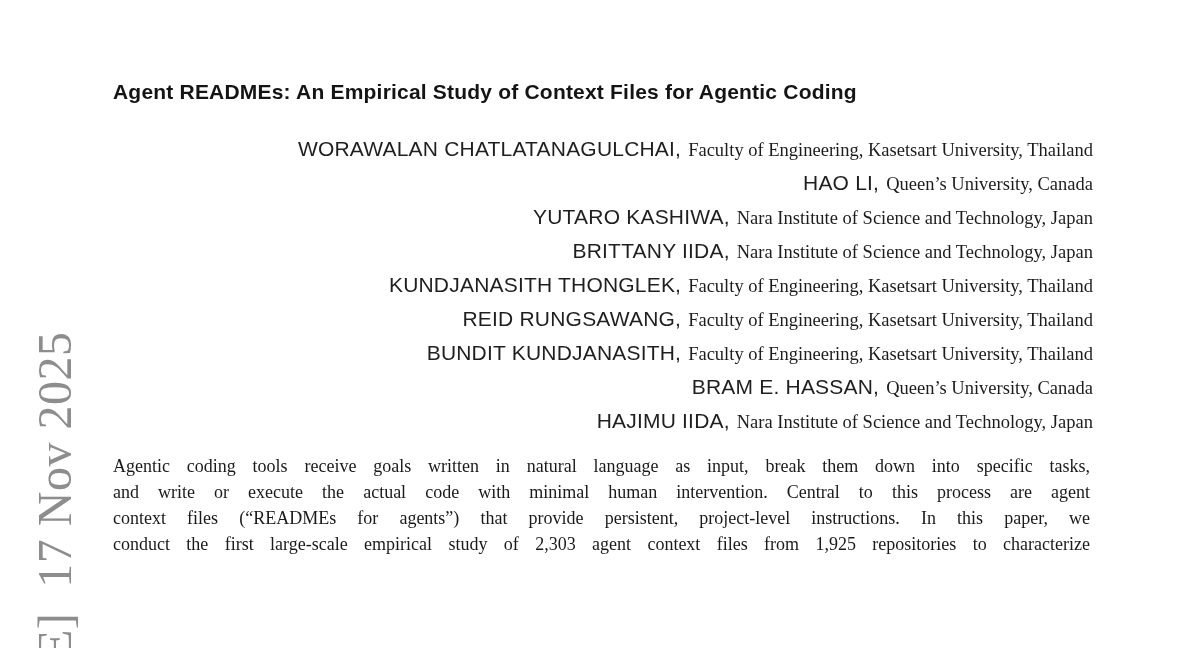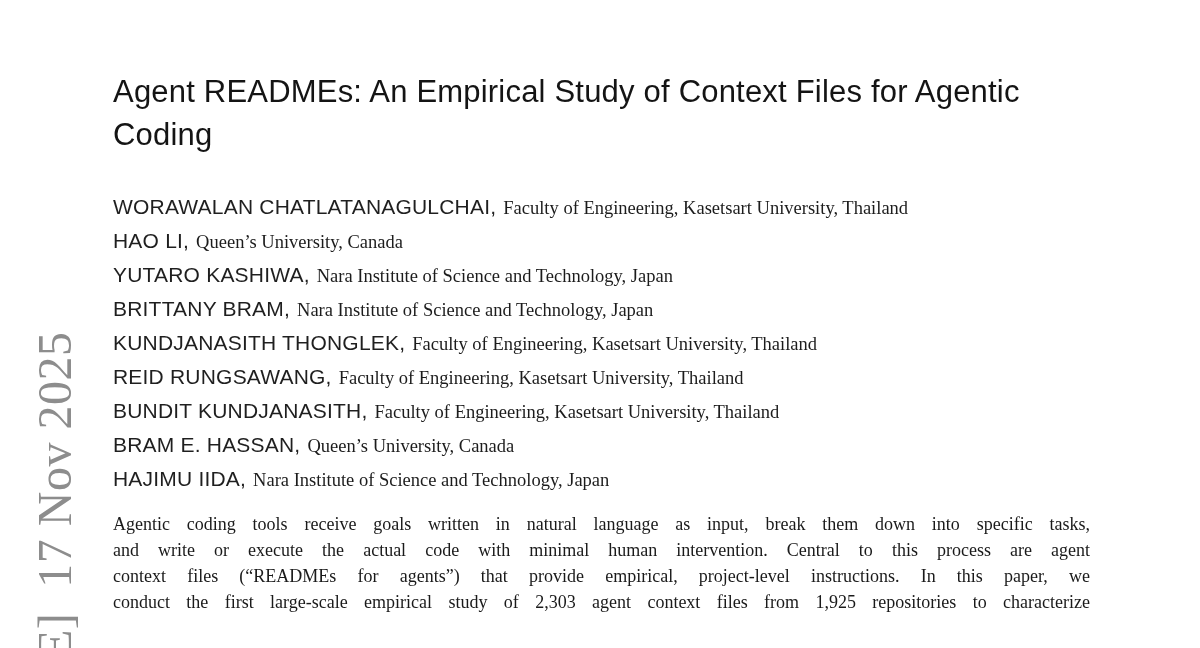--- a/index.html
+++ b/index.html
@@ -36,28 +36,29 @@
   .content {
     position: absolute;
     left: 113px;
     top: 70px;
     width: 980px;
   }
   .title {
     margin: 0;
     width: 940px;
     font-family: "Liberation Sans", sans-serif;
-    font-weight: normal;
-    font-size: 31px;
+    font-weight: bold;
+    font-size: 21px;
     line-height: 43px;
     color: #141414;
     letter-spacing: 0.2px;
   }
   .authors {
-    margin-top: 35px;
+    margin-top: 20px;
+    text-align: right;
   }
   .author-row {
     line-height: 32px;
     white-space: nowrap;
   }
   .author-name {
     font-family: "Liberation Sans", sans-serif;
     font-size: 21px;
     color: #1f1f1f;
     letter-spacing: 0.2px;
@@ -98,21 +99,21 @@
       <div class="author-row">
         <span class="author-name">WORAWALAN CHATLATANAGULCHAI,</span><span class="author-aff">Faculty of Engineering, Kasetsart University, Thailand</span>
       </div>
       <div class="author-row">
         <span class="author-name">HAO LI,</span><span class="author-aff">Queen’s University, Canada</span>
       </div>
       <div class="author-row">
         <span class="author-name">YUTARO KASHIWA,</span><span class="author-aff">Nara Institute of Science and Technology, Japan</span>
       </div>
       <div class="author-row">
-        <span class="author-name">BRITTANY BRAM,</span><span class="author-aff">Nara Institute of Science and Technology, Japan</span>
+        <span class="author-name">BRITTANY IIDA,</span><span class="author-aff">Nara Institute of Science and Technology, Japan</span>
       </div>
       <div class="author-row">
         <span class="author-name">KUNDJANASITH THONGLEK,</span><span class="author-aff">Faculty of Engineering, Kasetsart University, Thailand</span>
       </div>
       <div class="author-row">
         <span class="author-name">REID RUNGSAWANG,</span><span class="author-aff">Faculty of Engineering, Kasetsart University, Thailand</span>
       </div>
       <div class="author-row">
         <span class="author-name">BUNDIT KUNDJANASITH,</span><span class="author-aff">Faculty of Engineering, Kasetsart University, Thailand</span>
       </div>
@@ -120,18 +121,18 @@
         <span class="author-name">BRAM E. HASSAN,</span><span class="author-aff">Queen’s University, Canada</span>
       </div>
       <div class="author-row">
         <span class="author-name">HAJIMU IIDA,</span><span class="author-aff">Nara Institute of Science and Technology, Japan</span>
       </div>
     </div>
 
     <div class="abstract">
       <div class="abs-line">Agentic coding tools receive goals written in natural language as input, break them down into specific tasks,</div>
       <div class="abs-line">and write or execute the actual code with minimal human intervention. Central to this process are agent</div>
-      <div class="abs-line">context files (“READMEs for agents”) that provide empirical, project-level instructions. In this paper, we</div>
+      <div class="abs-line">context files (“READMEs for agents”) that provide persistent, project-level instructions. In this paper, we</div>
       <div class="abs-line">conduct the first large-scale empirical study of 2,303 agent context files from 1,925 repositories to characterize</div>
     </div>
 
   </div>
 </div>
 
 </body></html>

